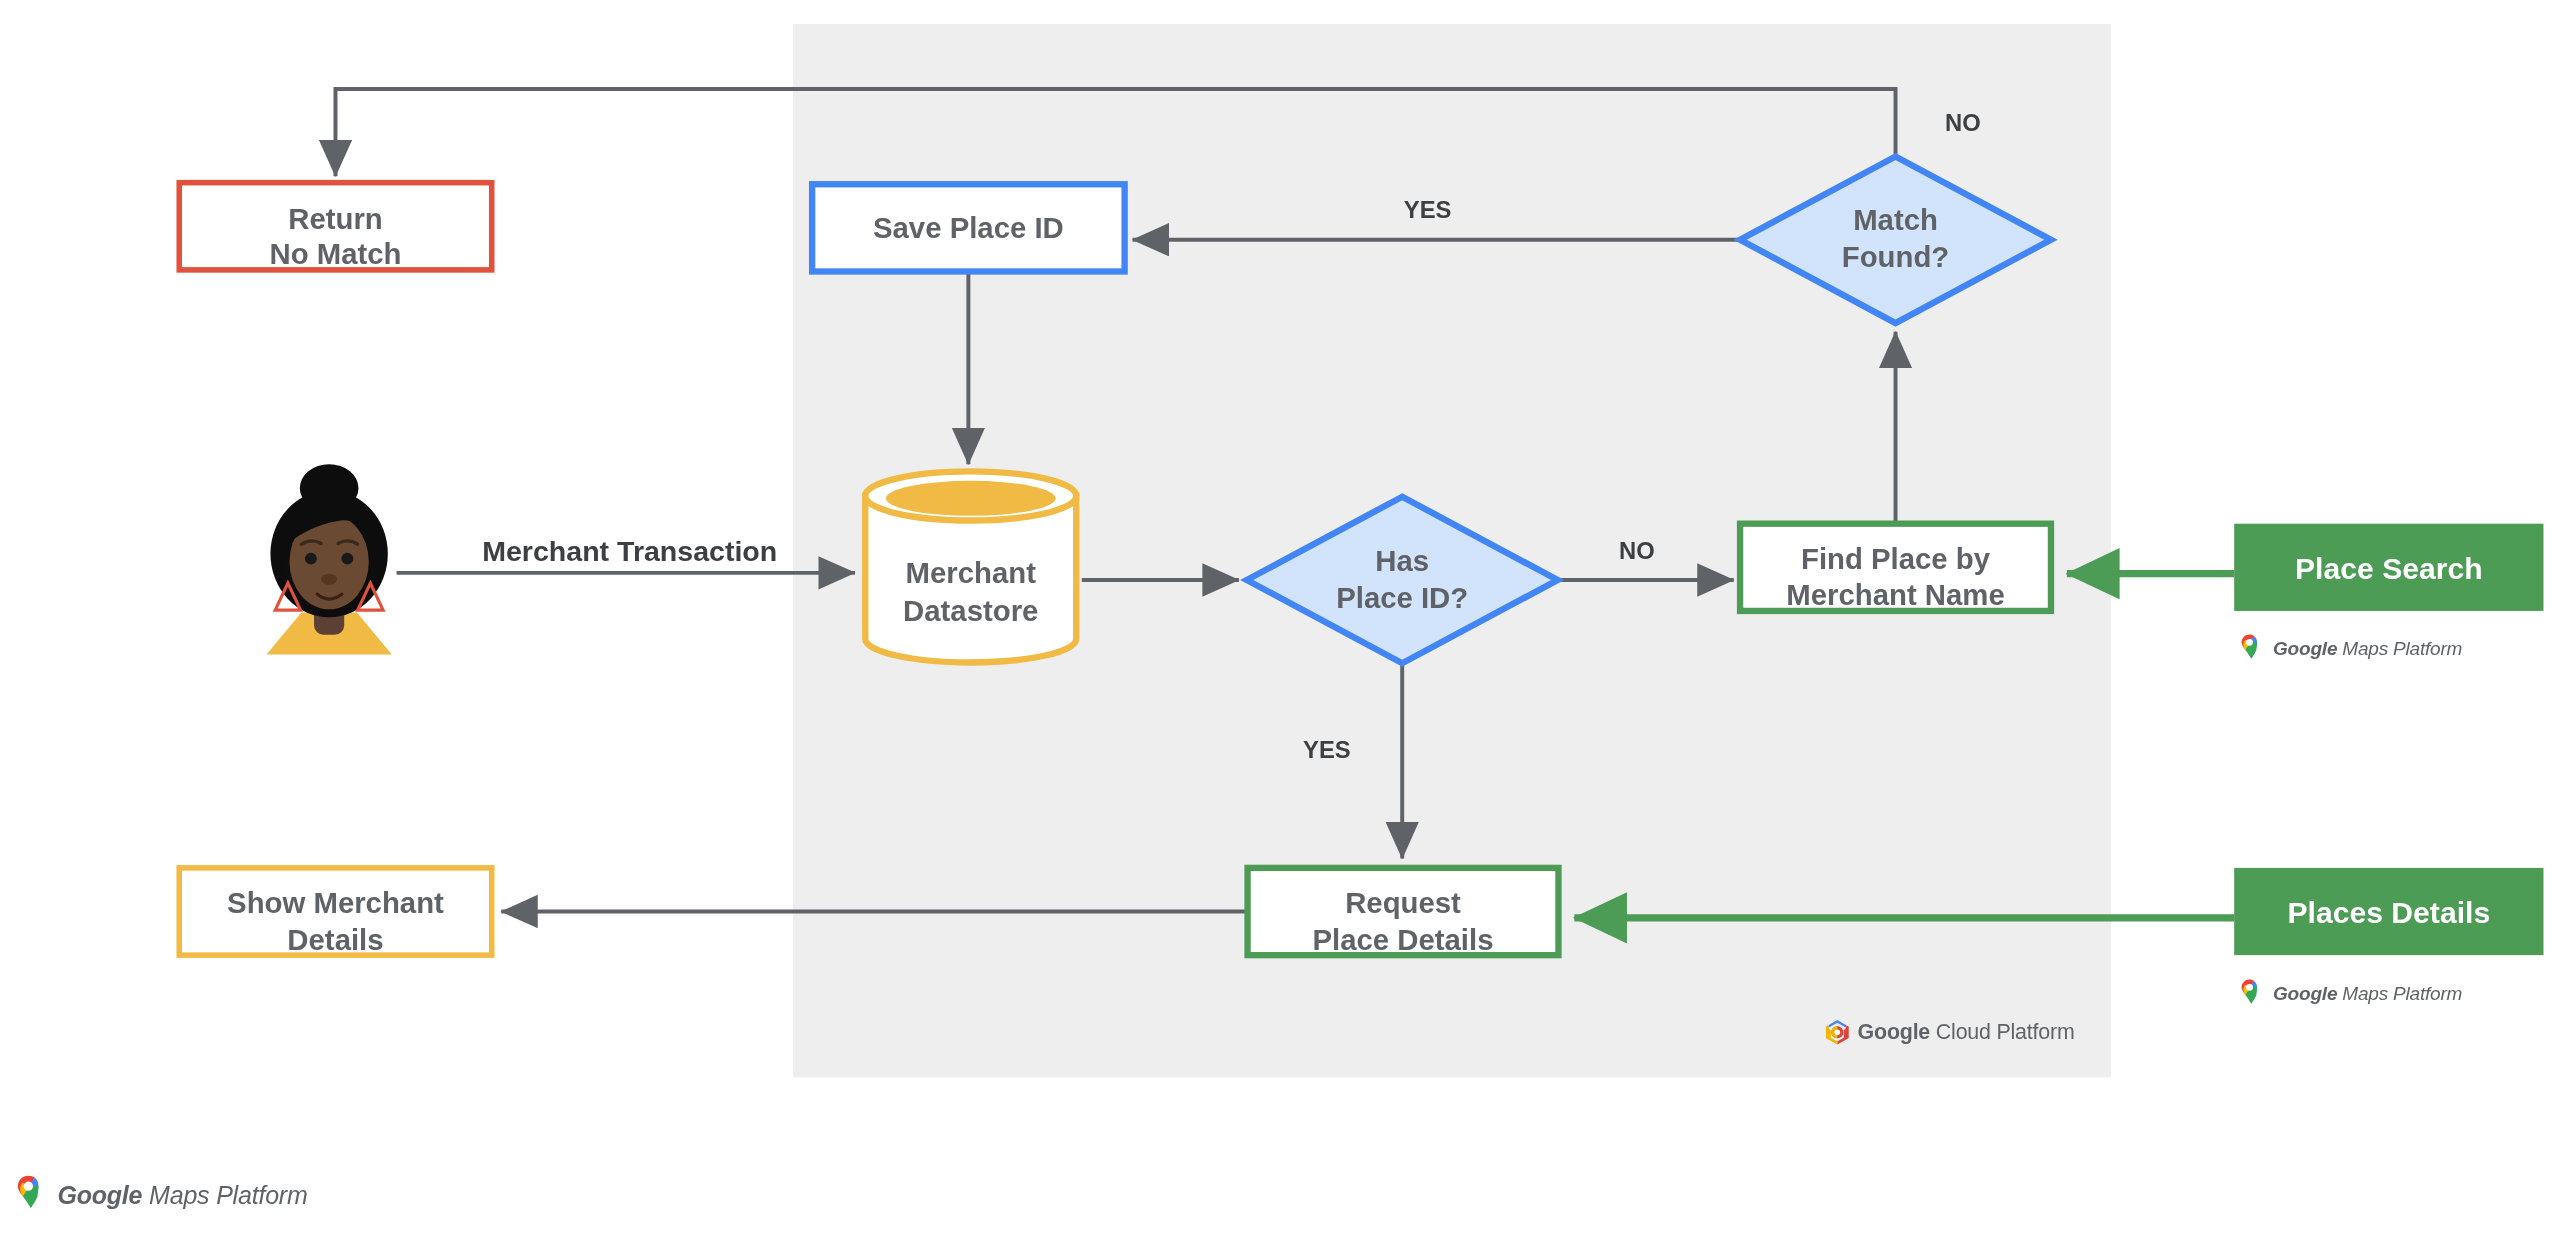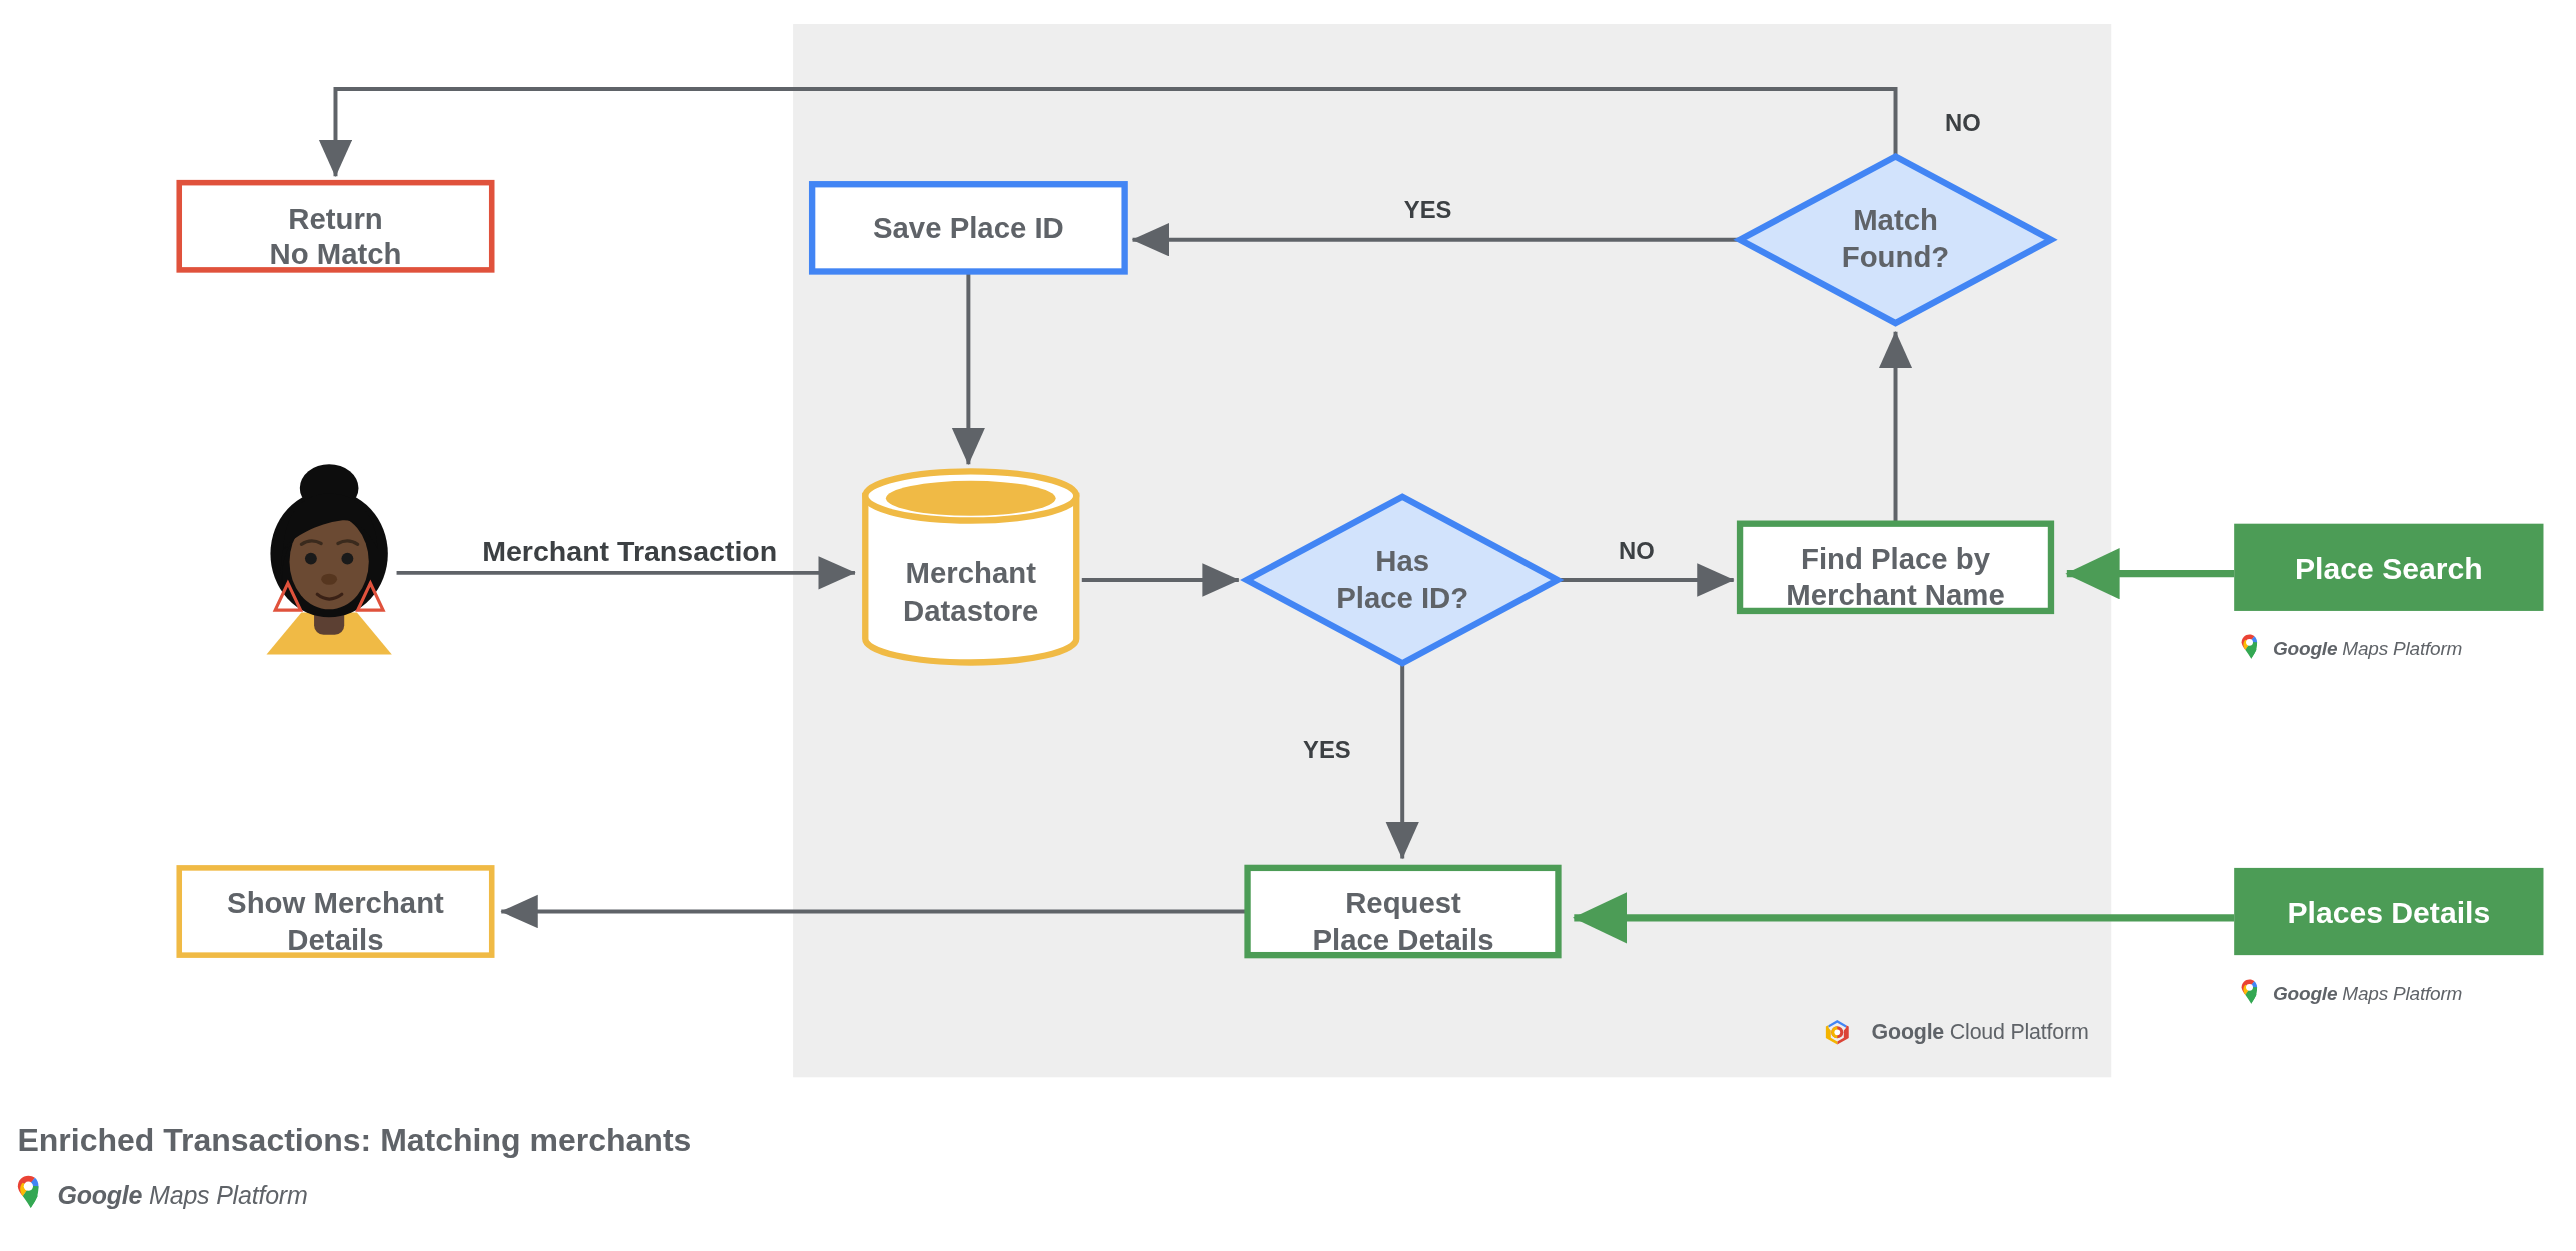--- a/index.html
+++ b/index.html
@@ -27,21 +27,21 @@
     font-family:"Liberation Sans", sans-serif;
     font-weight:bold;font-size:32px;color:#5f6368;white-space:nowrap;
   }
   .gmp-lockup{position:absolute;display:flex;align-items:center;gap:8px;}
   .gmp-lockup .gmp-text{
     font-family:"Liberation Sans", sans-serif;
     font-size:25px;color:#5f6368;white-space:nowrap;letter-spacing:-0.2px;font-style:italic;
   }
   .gmp-lockup .gmp-text b{font-weight:bold;color:#5f6368;}
   .gmp-lockup.small .gmp-text{font-size:19px;}
-  .gcp-lockup{position:absolute;display:flex;align-items:center;gap:20px;}
+  .gcp-lockup{position:absolute;display:flex;align-items:center;gap:6px;}
   .gcp-lockup .gcp-text{
     font-family:"Liberation Sans", sans-serif;
     font-size:21.4px;color:#5f6368;white-space:nowrap;letter-spacing:-0.2px;
   }
   .gcp-lockup .gcp-text b{font-weight:bold;}
 </style>
 </head>
 <body>
 
 <div id="stage">
@@ -227,21 +227,20 @@
       <path d="M29.2 9 L32.4 10.8 v14.4 L29.2 27 V9 z M29.2 12.4 v14.6 L18 33.4 v-3.8 l8.2-4.7 v-9.2 z" fill="#DB4437"></path>
       <path d="M6.8 9 L3.6 10.8 v14.4 L6.8 27 V9z M6.8 12.4 v14.6 L18 33.4 v-3.8 l-8.2-4.7 v-9.2 z" fill="#F4B400"></path>
       <circle cx="18" cy="18" r="7.6" fill="#DB4437"></circle>
       <circle cx="18" cy="18" r="7.6" fill="none" stroke="#F4B400" stroke-width="0"></circle>
       <path d="M18 10.4 a7.6 7.6 0 0 0 0 15.2 z" fill="#F4B400"></path>
       <circle cx="18" cy="18" r="3.6" fill="#ffffff"></circle>
     </svg>
     <span class="gcp-text"><b>Google</b> <span>Cloud Platform</span></span>
   </div>
 
-  <div class="caption-title">Enriched Transactions: Matching merchants</div>
 
   <div class="gmp-lockup" style="left:17.4px;top:1175px;">
     <svg width="32" height="40" viewBox="0 0 30 38">
       <path d="M5.2 20 C2 16 0.6 13.2 0.6 10.6 C0.6 4.8 5 0.6 10.6 0.6 c2.4 0 4.5 0.8 6.2 2.1 L5.2 20z" fill="#EA4335"></path>
       <path d="M16.8 2.7 C18.9 4.5 20.2 7.3 20.2 10.6 c0 2.6-1.1 5.3-3.1 8.5 l-6.7 -9 6.4 -7.4z" fill="#4285F4"></path>
       <path d="M5.2 20 C6.5 21.8 8 23.8 9.4 26 l3.4 5.4 L19.5 20 12 10.2 5.2 20z" fill="#34A853"></path>
       <path d="M5.2 20 l6.8 -9.8 -6.8 -2.9 C2.3 10.5 1.8 15 5.2 20z" fill="#FBBC04"></path>
       <path d="M12.8 31.4 c3.3-5.5 7.4-9 7.4-20.8 L12 10.2 12.8 31.4z" fill="#34A853"></path>
       <circle cx="10.6" cy="10.6" r="4.4" fill="#ffffff"></circle>
     </svg>

